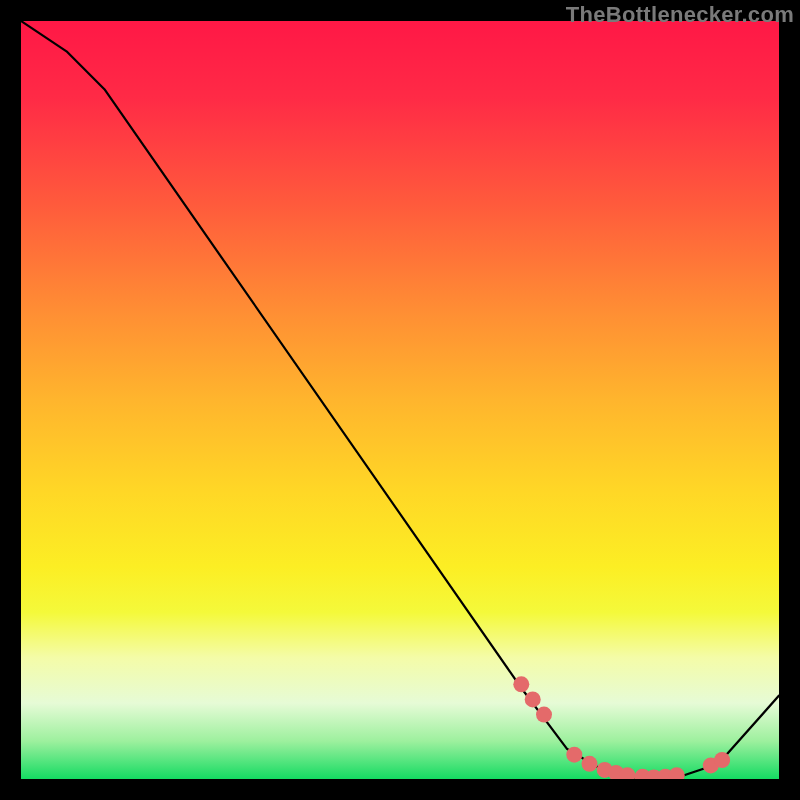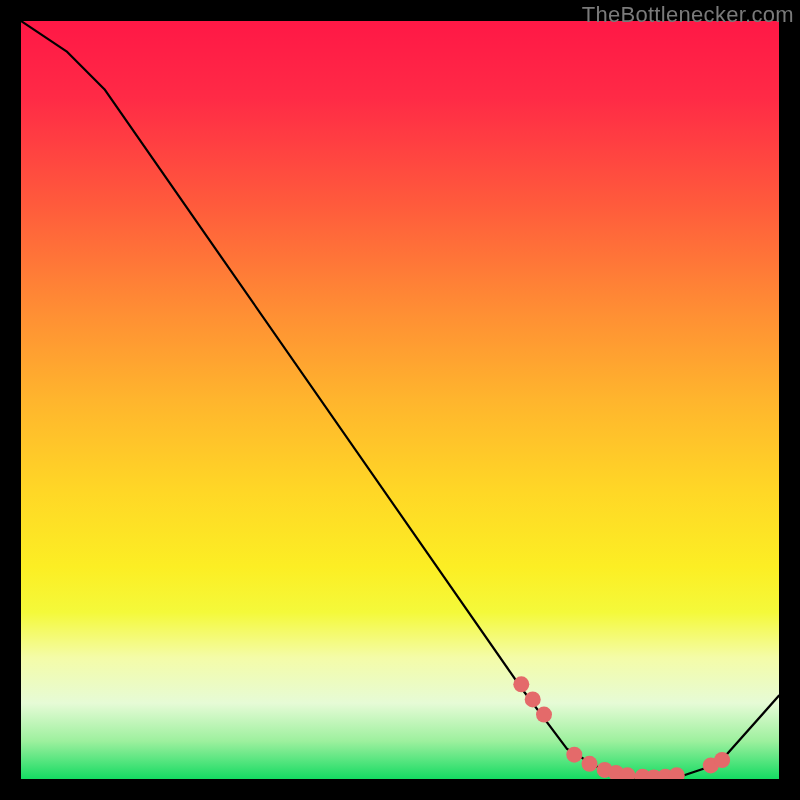--- a/index.html
+++ b/index.html
@@ -9,21 +9,21 @@
     height: 800px;
     background: #000;
   }
   .watermark {
     position: absolute;
     top: 2px;
     right: 6px;
     color: #7a7a7a;
     font-family: Arial, Helvetica, sans-serif;
     font-size: 22px;
-    font-weight: 400;
+    font-weight: 700;
     letter-spacing: 0.3px;
   }
   .frame {
     position: absolute;
     left: 21px;
     top: 21px;
     width: 758px;
     height: 758px;
     background: linear-gradient(
       to bottom,

